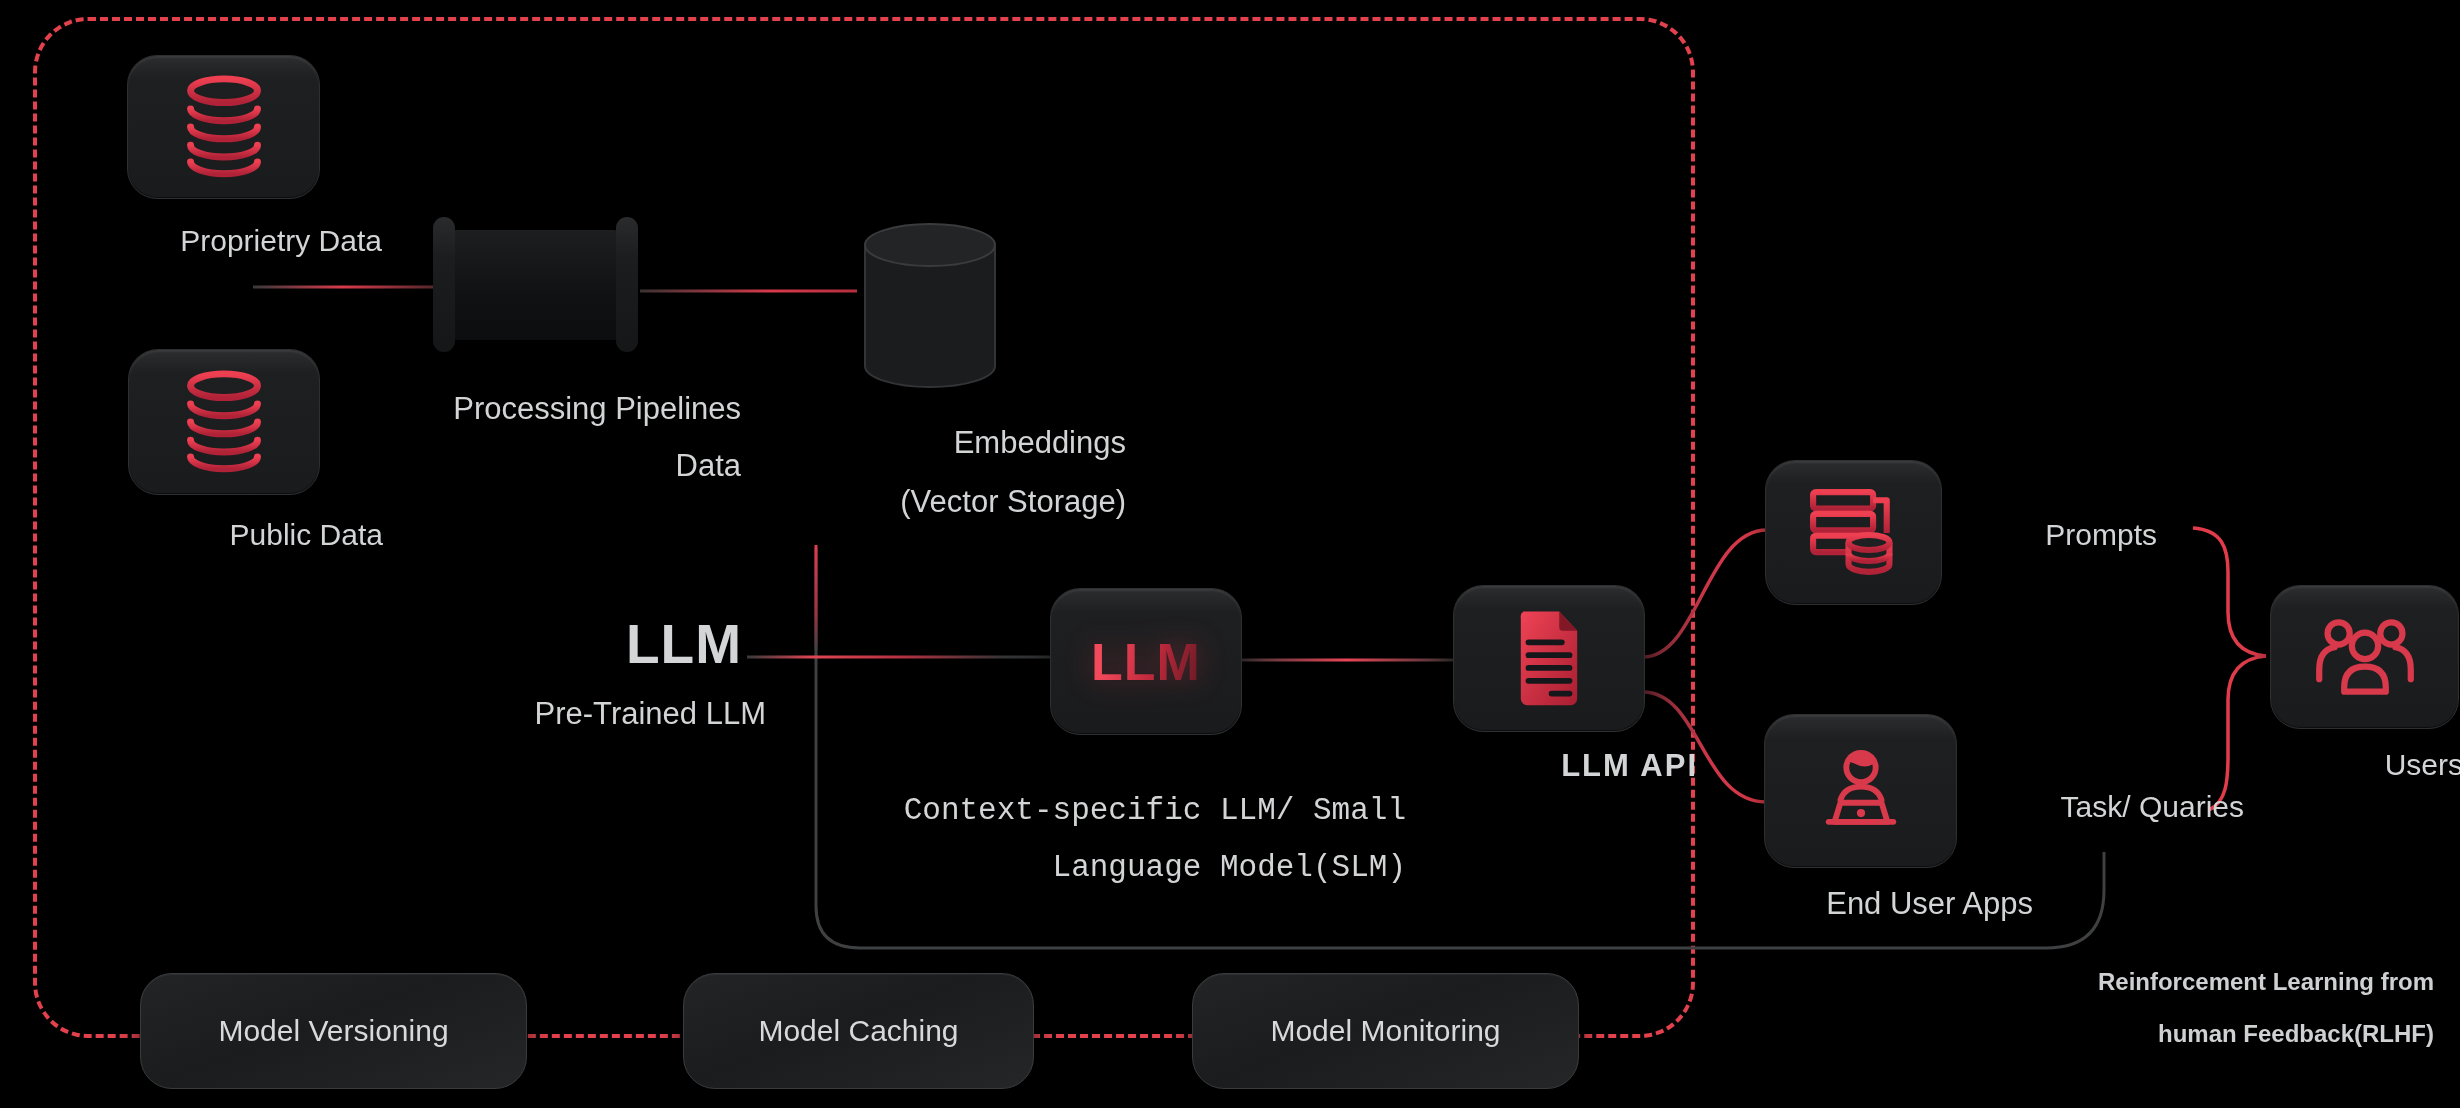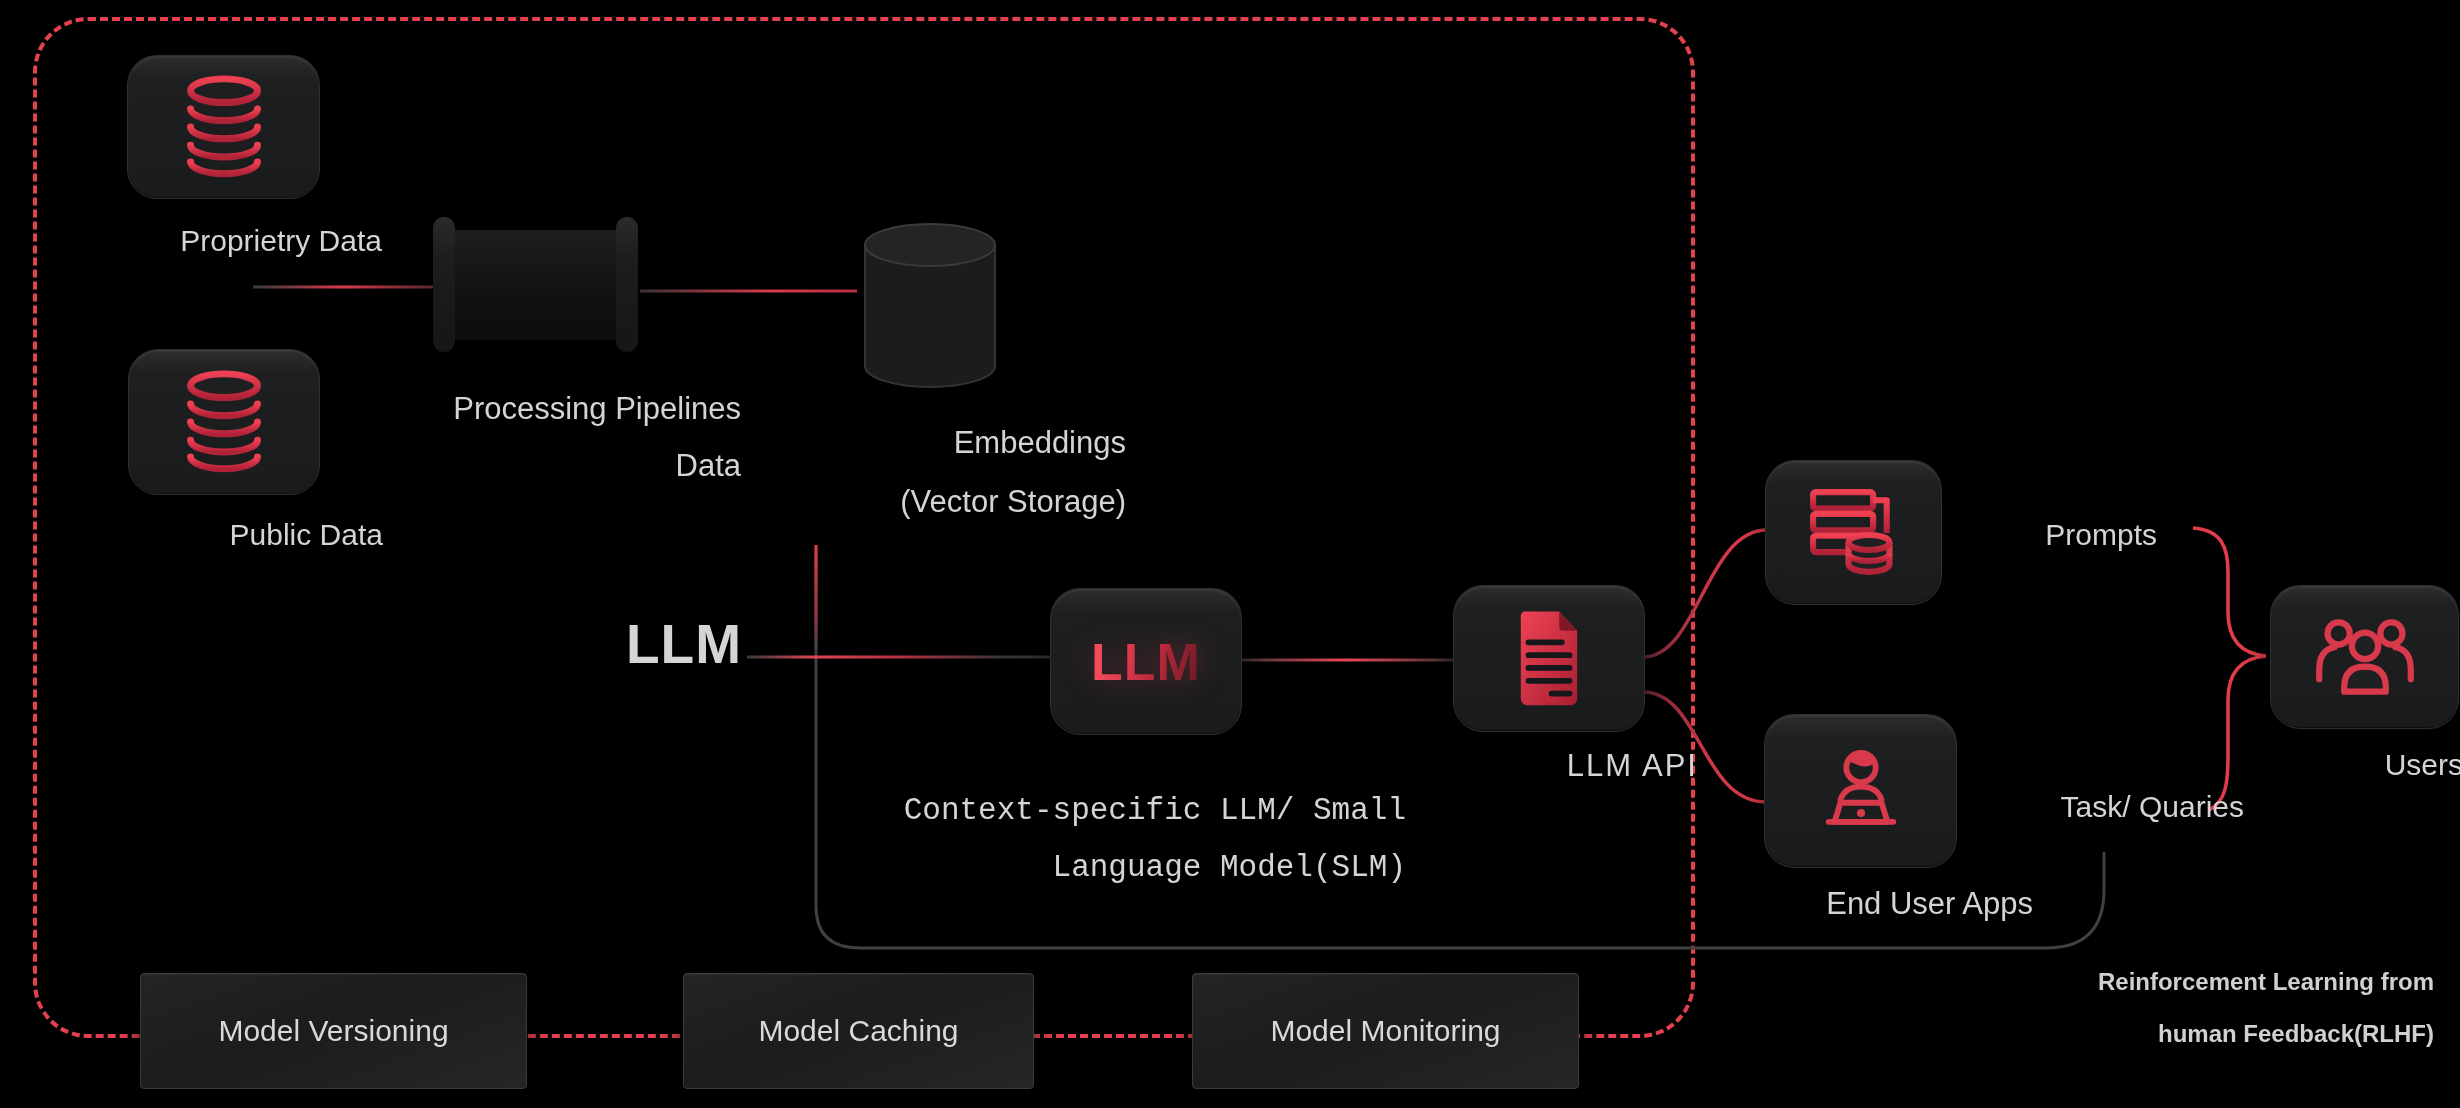--- a/index.html
+++ b/index.html
@@ -44,29 +44,29 @@
 
   
   .lbl{position:absolute;z-index:4;text-align:right;color:#d3d4d6;}
   .l-prop{left:62px;top:224px;width:320px;font-size:30px;}
   .l-public{left:63px;top:518px;width:320px;font-size:30px;}
   .l-dpp{left:331px;top:380px;width:410px;font-size:31px;line-height:57px;}
   .l-emb{left:726px;top:413px;width:400px;font-size:31px;line-height:59px;}
   .l-llm-big{left:442px;top:612px;width:300px;font-size:55px;font-weight:bold;color:#d4d5d6;letter-spacing:1px;}
   .l-pre{left:446px;top:696px;width:320px;font-size:31px;}
   .l-ctx{left:886px;top:782px;width:520px;font-size:31px;line-height:57px;font-family:Liberation Mono, monospace;}
-  .l-api{left:1398px;top:748px;width:300px;font-size:31px;letter-spacing:2px;}
+  .l-api{left:1398px;top:748px;width:300px;font-size:31px;letter-spacing:2px;font-weight:bold;}
   .l-prompts{left:1957px;top:518px;width:200px;font-size:30px;}
   .l-task{left:1944px;top:790px;width:300px;font-size:30px;}
   .l-enduser{left:1733px;top:886px;width:300px;font-size:31px;}
   .l-users{left:2263px;top:748px;width:200px;font-size:30px;}
   .l-rlhf{left:1984px;top:956px;width:450px;font-size:24px;font-weight:bold;line-height:52px;color:#cfd0d2;}
 
   
-  .chip{position:absolute;z-index:5;top:973px;height:114px;border-radius:4px;
+  .chip{position:absolute;z-index:5;top:973px;height:114px;border-radius:32px;
       background:linear-gradient(160deg,#232425 0%,#1b1c1d 45%,#252627 100%);
       border:1px solid #3a3b3d;box-shadow:0 10px 26px rgba(0,0,0,.6),inset 0 1px 1px rgba(255,255,255,.06);
       display:flex;align-items:center;justify-content:center;font-size:30px;color:#d8d9da;}
   .c-version{left:140px;width:385px;}
   .c-cache{left:683px;width:349px;}
   .c-monitor{left:1192px;width:385px;}
 
   .icon-svg{display:block;}
 </style>
 </head>
@@ -248,20 +248,21 @@
     <div>Processing Pipelines</div>
     <div>Data</div>
   </div>
 
   <div class="lbl l-emb">
     <div>Embeddings</div>
     <div>(Vector Storage)</div>
   </div>
 
   <div class="lbl l-llm-big">LLM</div>
+  <div class="lbl l-pre">Pre-Trained LLM</div>
 
   <div class="lbl l-ctx">
     <div>Context-specific LLM/ Small</div>
     <div>Language Model(SLM)</div>
   </div>
 
   <div class="lbl l-api">LLM API</div>
   <div class="lbl l-prompts">Prompts</div>
   <div class="lbl l-task">Task/ Quaries</div>
   <div class="lbl l-enduser">End User Apps</div>

